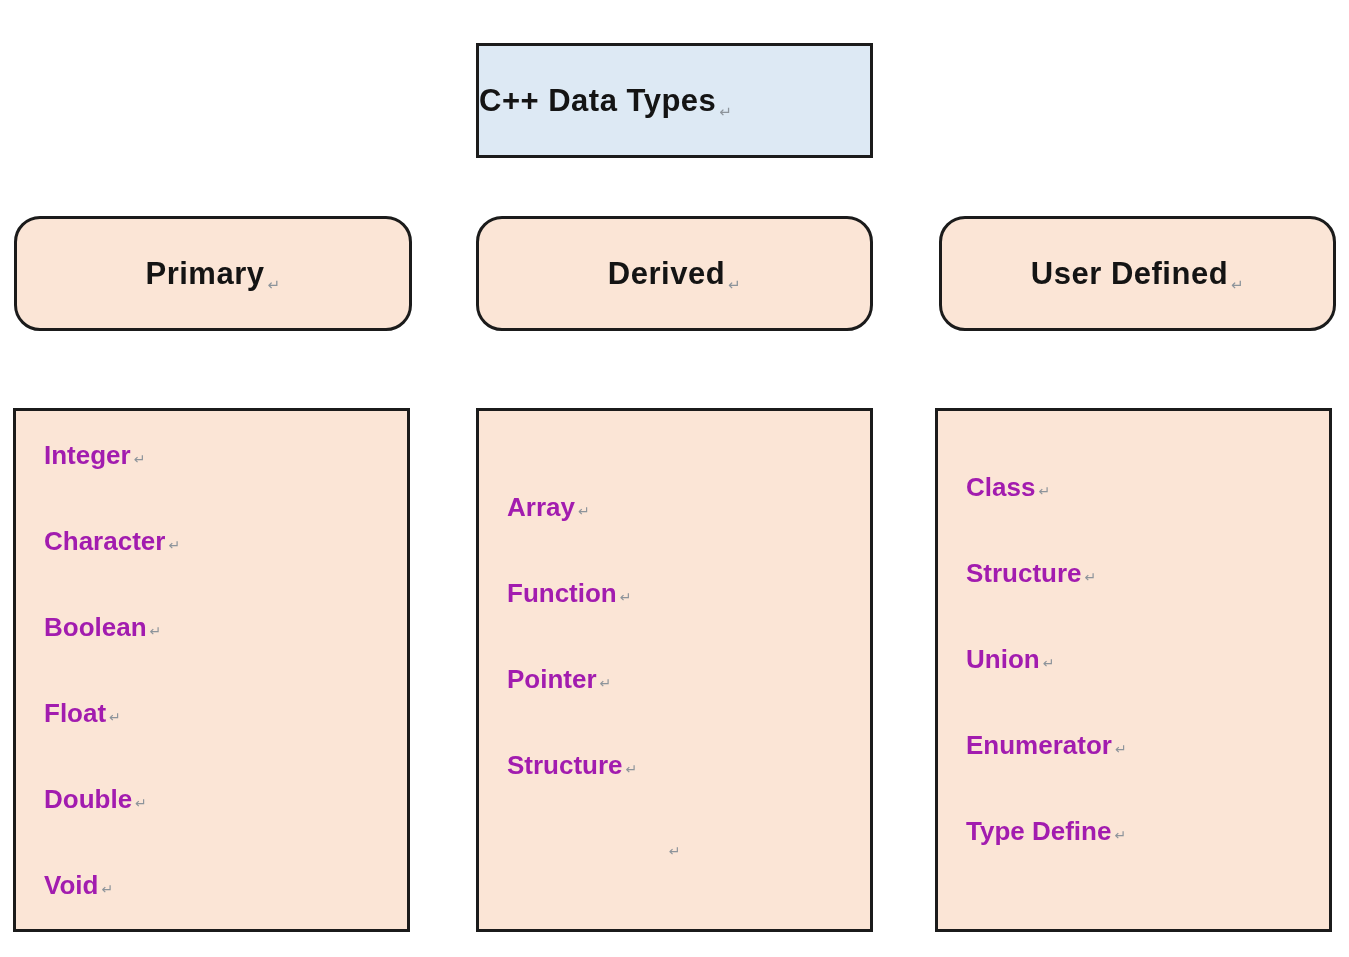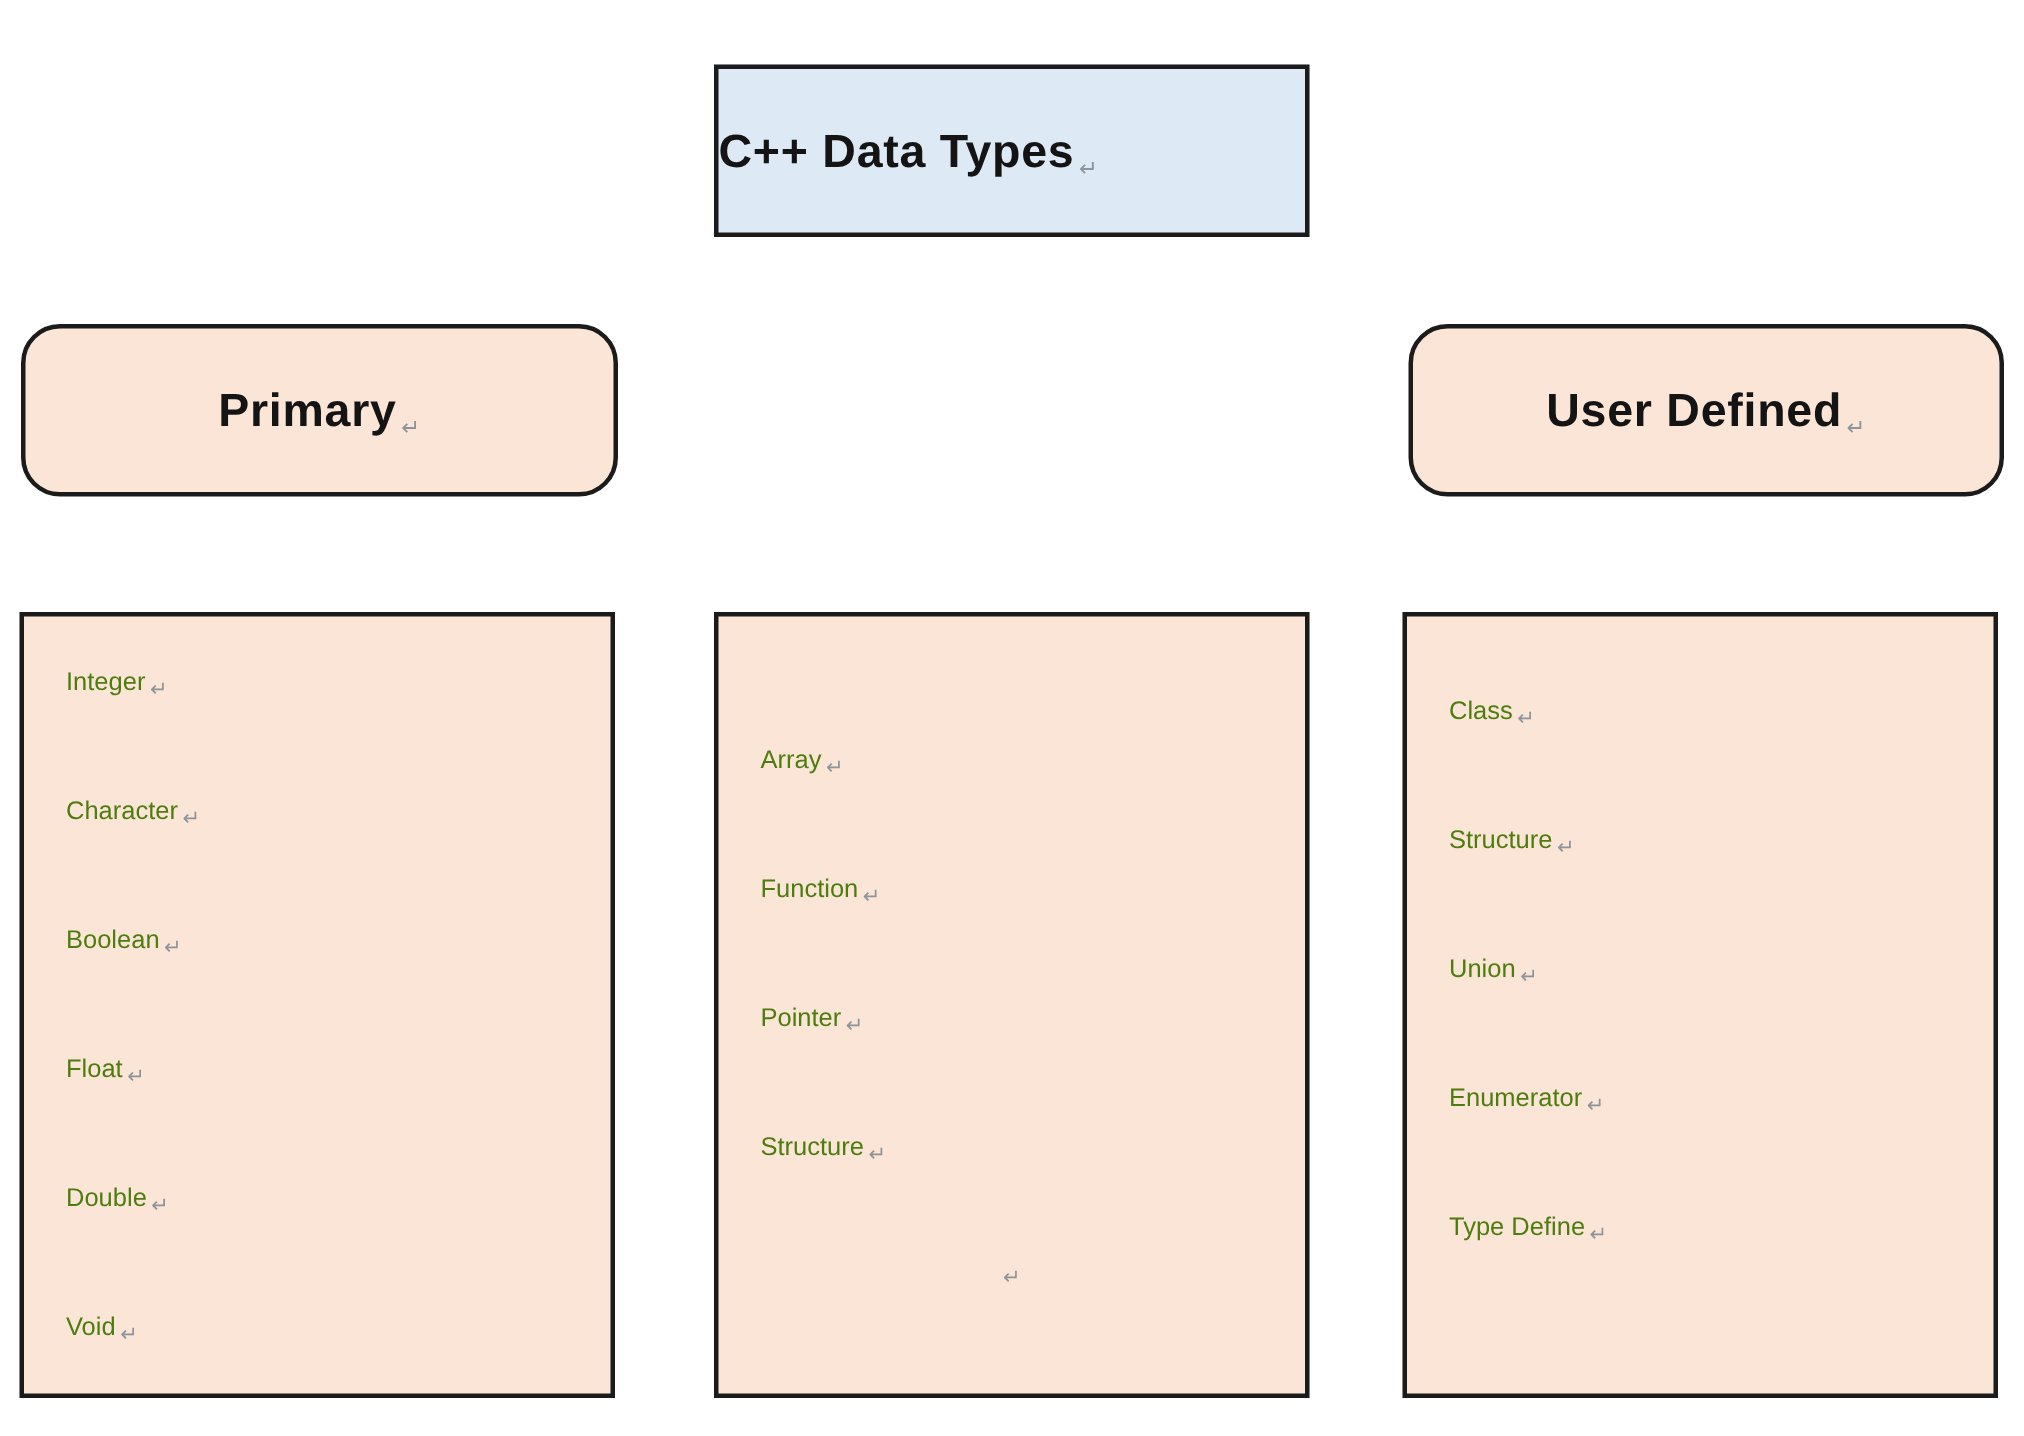--- a/index.html
+++ b/index.html
@@ -39,31 +39,31 @@
     color: #141414;
     letter-spacing: 0.5px;
     white-space: nowrap;
   }
   .list-box {
     top: 408px; height: 524px; width: 397px;
     padding: 0 0 0 0;
   }
   .list-left  { left: 13px;  padding-top: 1px; }
   .list-mid   { left: 476px; padding-top: 53px; }
-  .list-right { left: 935px; padding-top: 20px; }
+  .list-right { left: 935px; padding-top: 33px; }
   .list-item {
     height: 86px;
     display: flex;
     align-items: center;
     padding-left: 28px;
   }
   .item-label {
-    font-size: 17px;
-    font-weight: 400;
-    color: #4d7c0f;
+    font-size: 26px;
+    font-weight: 700;
+    color: #a21caf;
     white-space: nowrap;
   }
   .pmark {
     font-size: 14px;
     font-weight: 400;
     color: #8d949b;
     margin-left: 3px;
     align-self: center;
     position: relative;
     top: 4px;
@@ -85,20 +85,23 @@
 <div class="canvas">
 
   <div class="box root-box">
     <span class="big-label"><span>C++ Data Types</span><span class="pmark">↵</span></span>
   </div>
 
   <div class="box header-box header-primary">
     <span class="big-label"><span>Primary</span><span class="pmark">↵</span></span>
   </div>
 
+  <div class="box header-box header-derived">
+    <span class="big-label"><span>Derived</span><span class="pmark">↵</span></span>
+  </div>
 
   <div class="box header-box header-user">
     <span class="big-label"><span>User Defined</span><span class="pmark">↵</span></span>
   </div>
 
   <div class="box list-box list-left">
     <div class="list-item">
         <span class="item-label">Integer</span>
         <span class="pmark">↵</span>
       </div>

